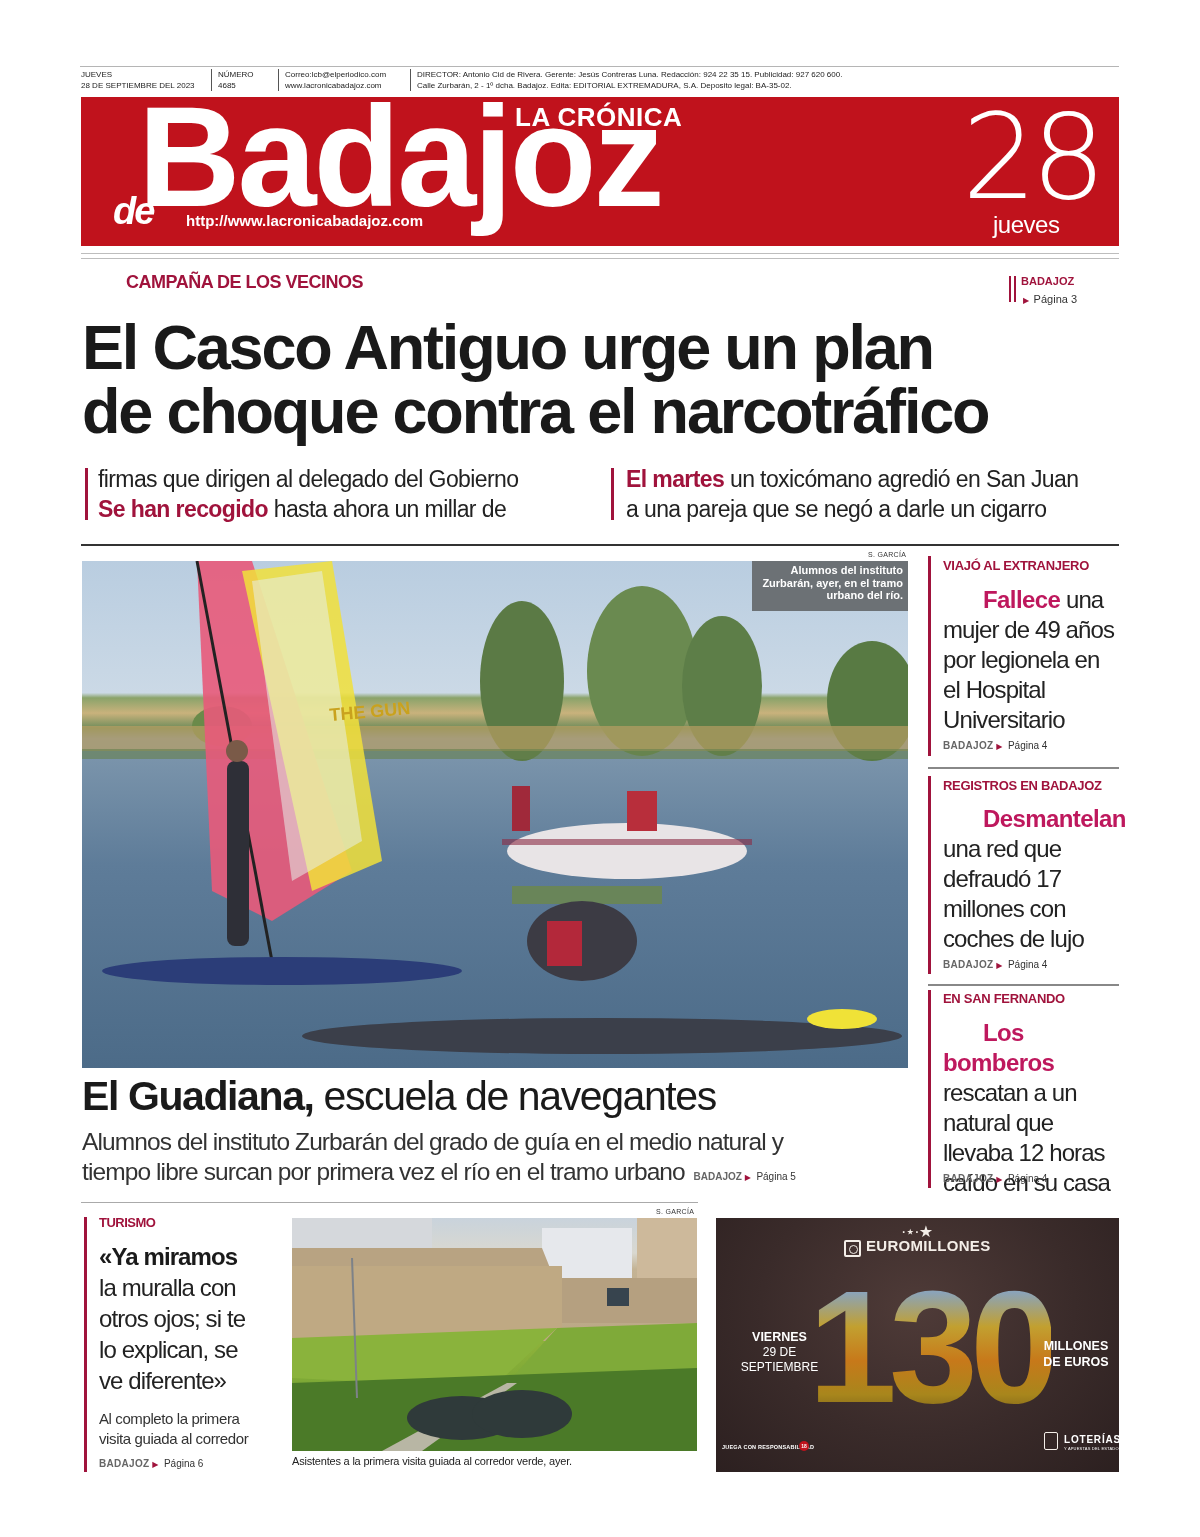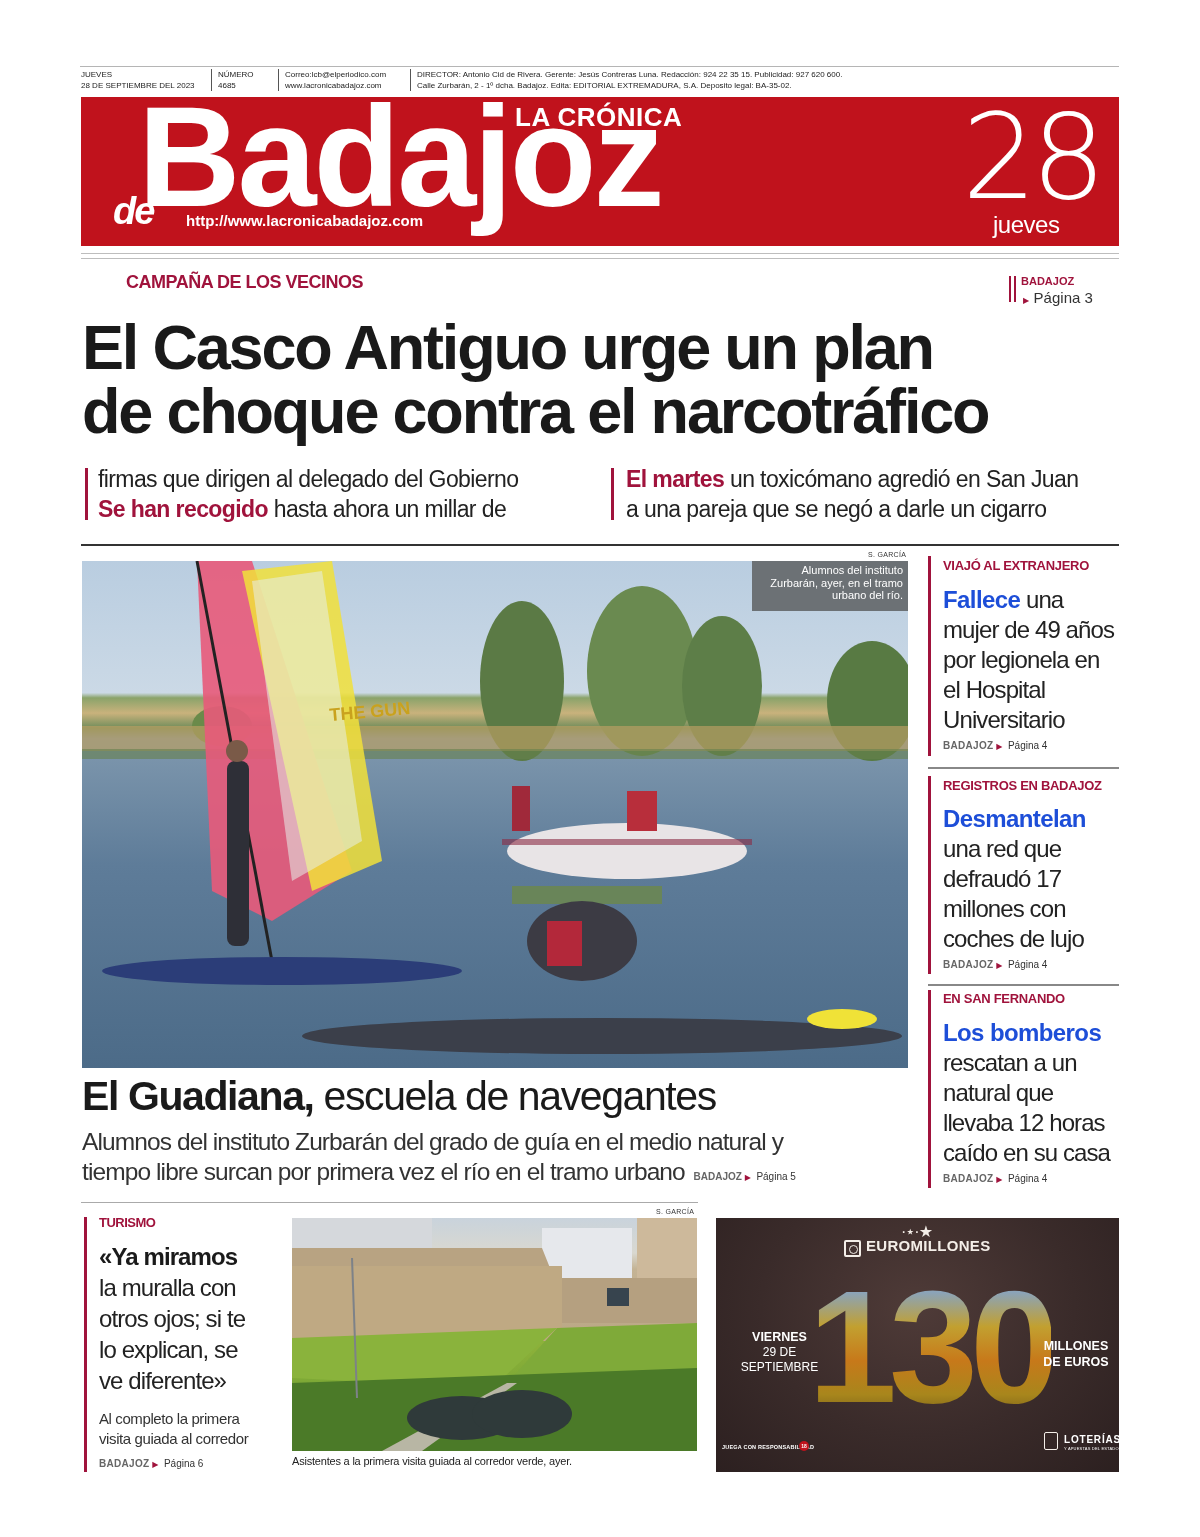--- a/index.html
+++ b/index.html
@@ -22,50 +22,50 @@
   .mast-day { left: 962px; top: 92px; color: #fff; font-weight: 100; font-size: 118px; line-height: 130px; letter-spacing: -6px; -webkit-text-stroke: 0; font-family: "DejaVu Sans", sans-serif; }
   .mast-dayname { left: 993px; top: 211px; color: #fff; font-size: 24px; font-weight: normal; letter-spacing: -0.5px; }
 
   .dbl-rule { left: 81px; width: 1038px; height: 1px; background: #bdbdbd; }
 
   
   .kicker { color: #a0133c; font-weight: bold; letter-spacing: -0.5px; }
   .lead-kicker { left: 82px; top: 272px; font-size: 18px; margin-left: 44px; }
   .ref-bars { width: 2px; background: #a0133c; }
   .ref-label { color: #a0133c; font-weight: bold; font-size: 11px; }
-  .ref-page { font-size: 15px; color: #333; }
+  .ref-page { font-size: 11px; color: #333; }
   .tri { color: #a0133c; font-size: 8px; }
 
   .headline { left: 82px; top: 315px; font-size: 63px; font-weight: bold; line-height: 64px; letter-spacing: -2.2px; color: #1a1a1a; width: 1060px; }
 
   .deck { font-size: 23px; line-height: 30px; letter-spacing: -0.6px; color: #222; }
   .deck b { color: #a0133c; }
   .deck-bar { width: 3px; height: 52px; background: #a0133c; }
 
   .rule-dark { left: 81px; top: 544px; width: 1038px; height: 2px; background: #333; }
 
   
   .credit { font-size: 7px; color: #333; letter-spacing: 0.3px; }
   .photo-main { left: 82px; top: 561px; width: 826px; height: 507px; overflow: hidden;
     background: linear-gradient(180deg, #b9cde0 0%, #cbd9e6 26%, #8aa36a 27%, #c9b27c 30%, #6f8c5a 33%, #7f98ae 35%, #5e7c99 60%, #4c6b88 100%); }
-  .photo-caption-box { left: 752px; top: 561px; width: 156px; height: 50px; background: #6c7175; color: #fff; font-weight: normal; font-size: 11px; line-height: 12.5px; text-align: right; padding: 3px 5px 0 4px; }
+  .photo-caption-box { left: 752px; top: 561px; width: 156px; height: 50px; background: #6c7175; color: #fff; font-weight: bold; font-size: 11px; line-height: 12.5px; text-align: right; padding: 3px 5px 0 4px; }
 
   
   .photo-title { left: 82px; top: 1072px; font-size: 41px; letter-spacing: -1.4px; color: #1a1a1a; line-height: 48px; }
   .photo-title b { font-weight: bold; }
   .photo-deck { left: 82px; top: 1127px; width: 835px; font-size: 24.5px; letter-spacing: -0.9px; line-height: 30px; color: #333; }
   .inline-ref { font-size: 10px; letter-spacing: 0; }
   .inline-ref .lab { color: #666; font-weight: bold; }
 
   
   .brief { left: 928px; width: 192px; }
   .brief-bar { position: absolute; left: 0; width: 3px; background: #a0133c; }
   .brief-kicker { position: absolute; left: 15px; color: #a0133c; font-weight: bold; font-size: 13px; letter-spacing: -0.3px; }
   .brief-text { position: absolute; left: 15px; width: 185px; font-size: 24px; line-height: 30px; letter-spacing: -0.9px; color: #222; }
-  .brief-text b { color: #1d4ed8; letter-spacing: -0.6px; }
+  .brief-text b { color: #be185d; letter-spacing: -0.6px; margin-left: 40px; }
   .brief-ref { position: absolute; left: 15px; font-size: 10px; color: #333; }
   .brief-ref .lab { color: #666; font-weight: bold; letter-spacing: 0.3px; }
   .brief-sep { left: 928px; width: 191px; height: 2px; background: #888; }
 
   
   .rule-thin { height: 1px; background: #aaa; }
   .tur-bar { left: 84px; top: 1217px; width: 3px; height: 255px; background: #a0133c; }
   .tur-kicker { left: 99px; top: 1215px; font-size: 13px; }
   .tur-quote { left: 99px; top: 1241px; width: 180px; font-size: 24px; line-height: 31px; letter-spacing: -0.9px; color: #222; }
   .tur-quote b { color: #1a1a1a; }

